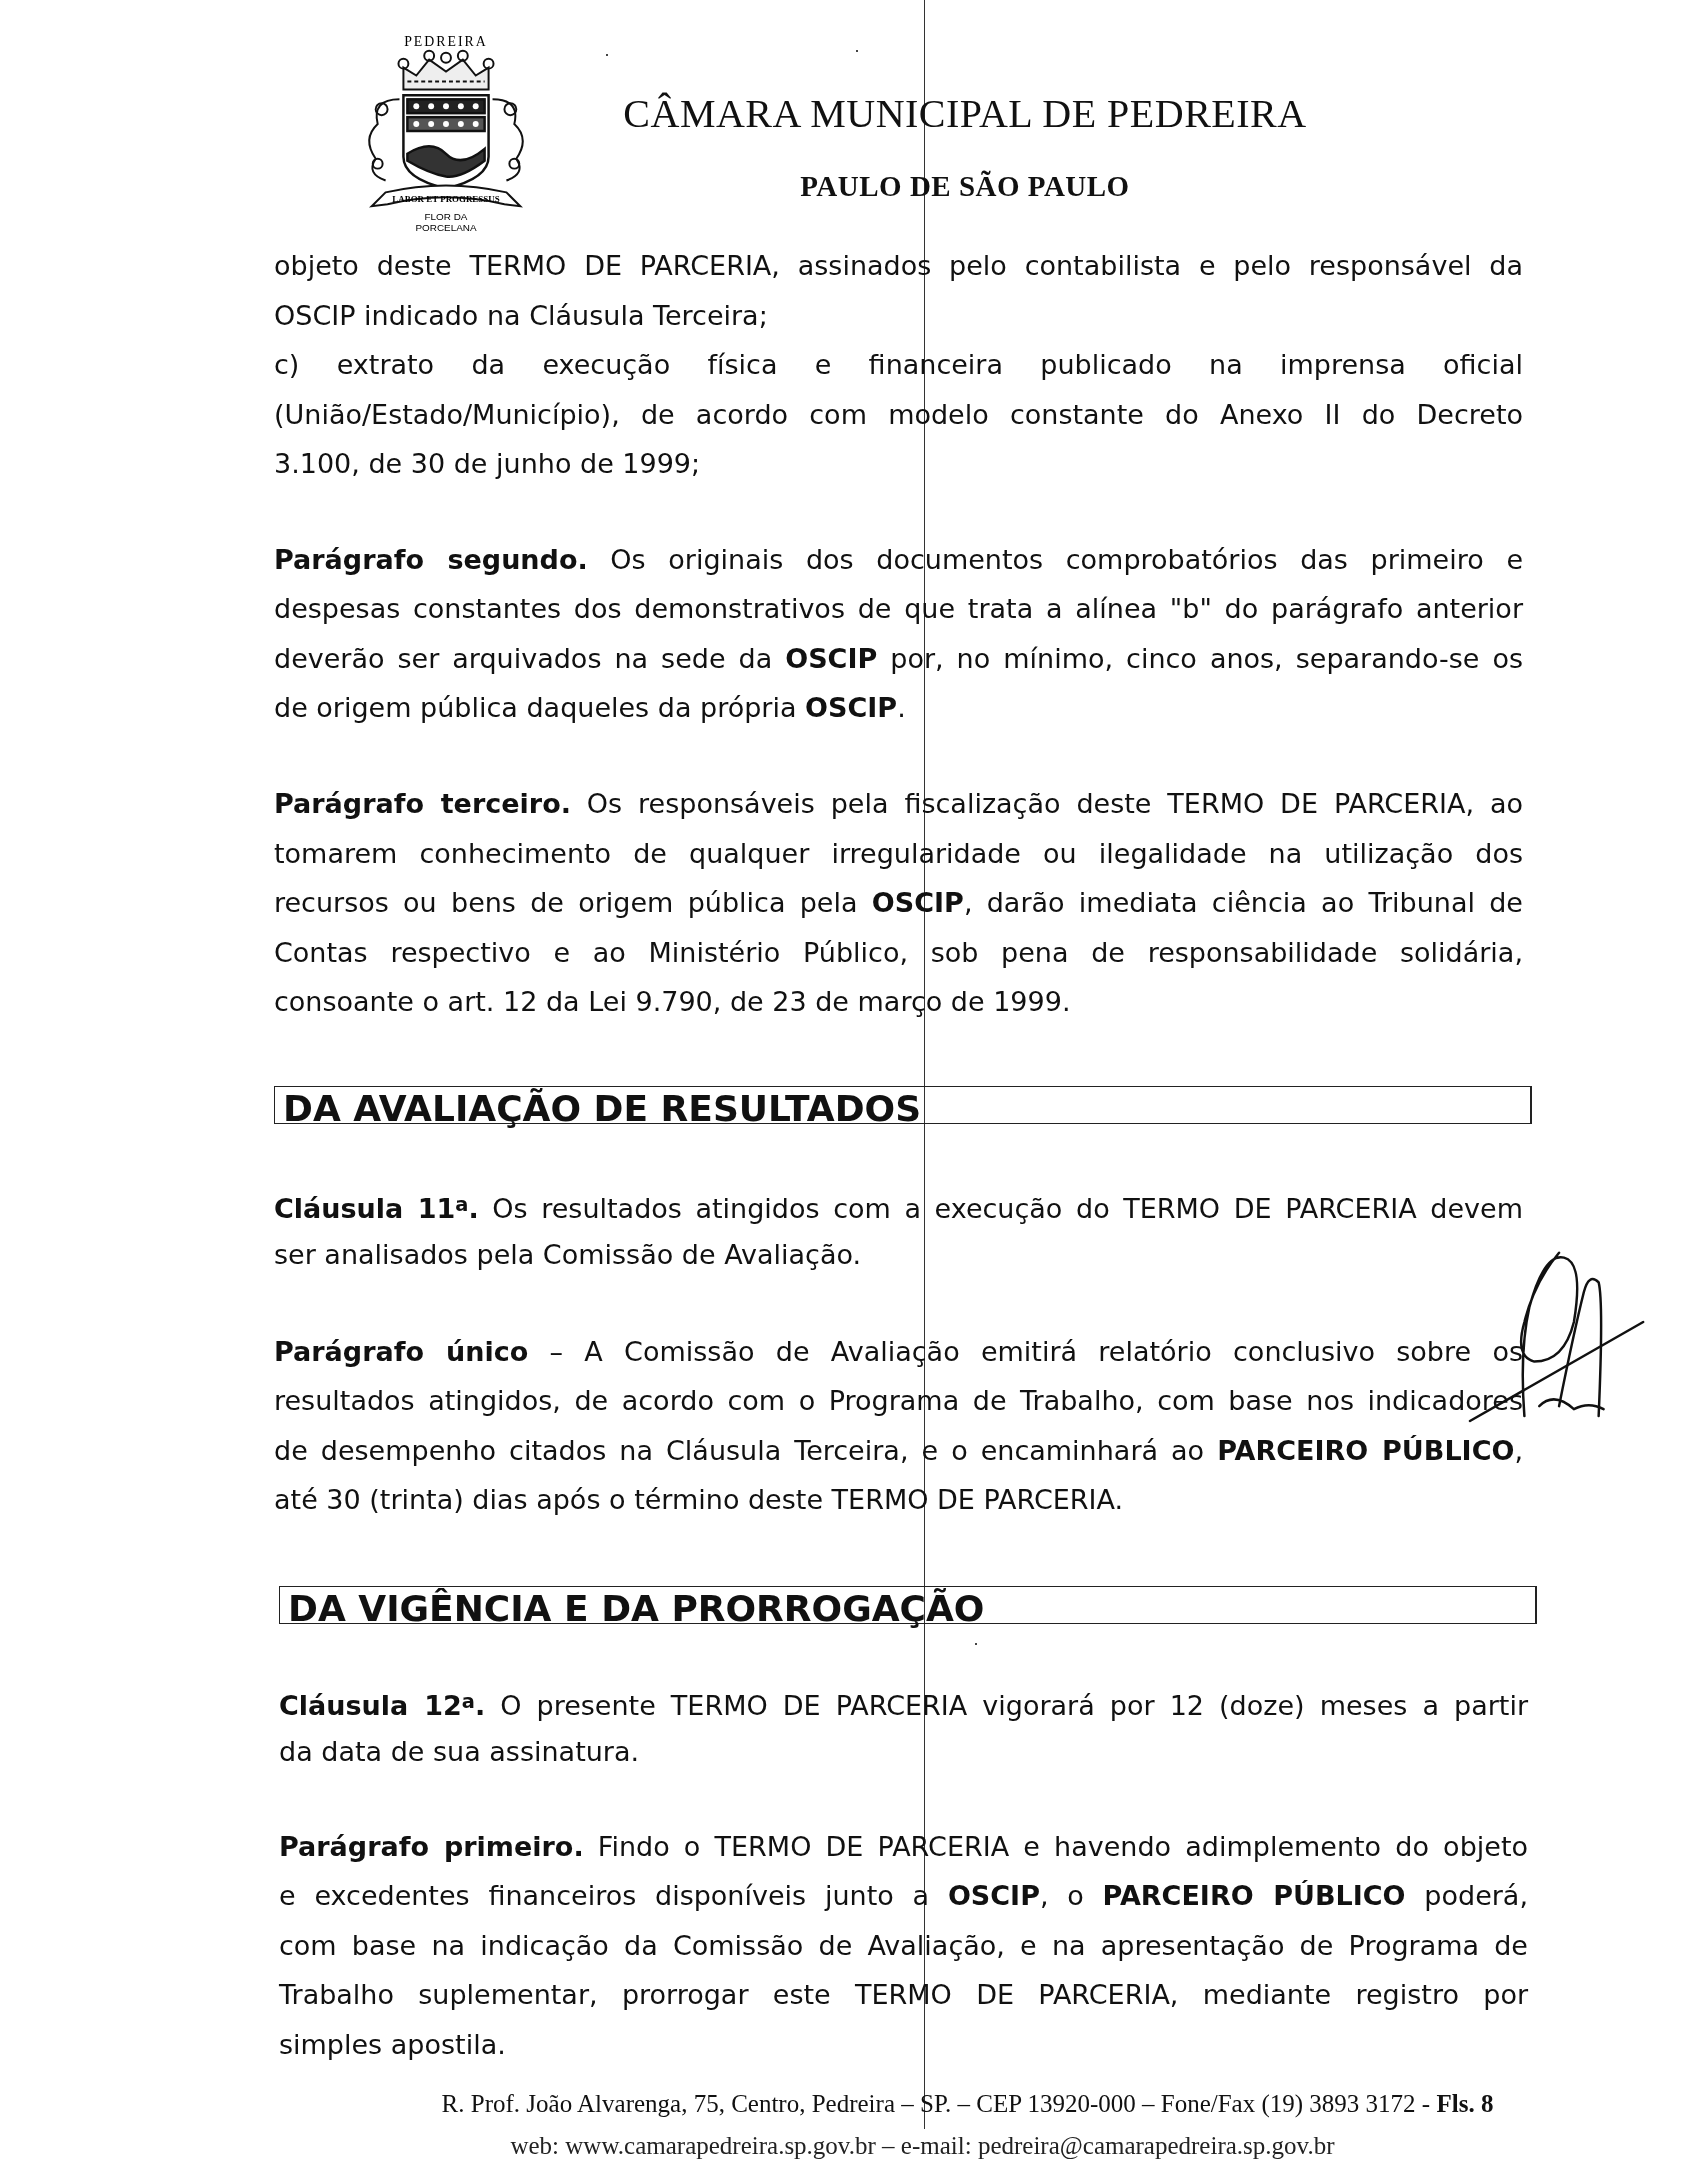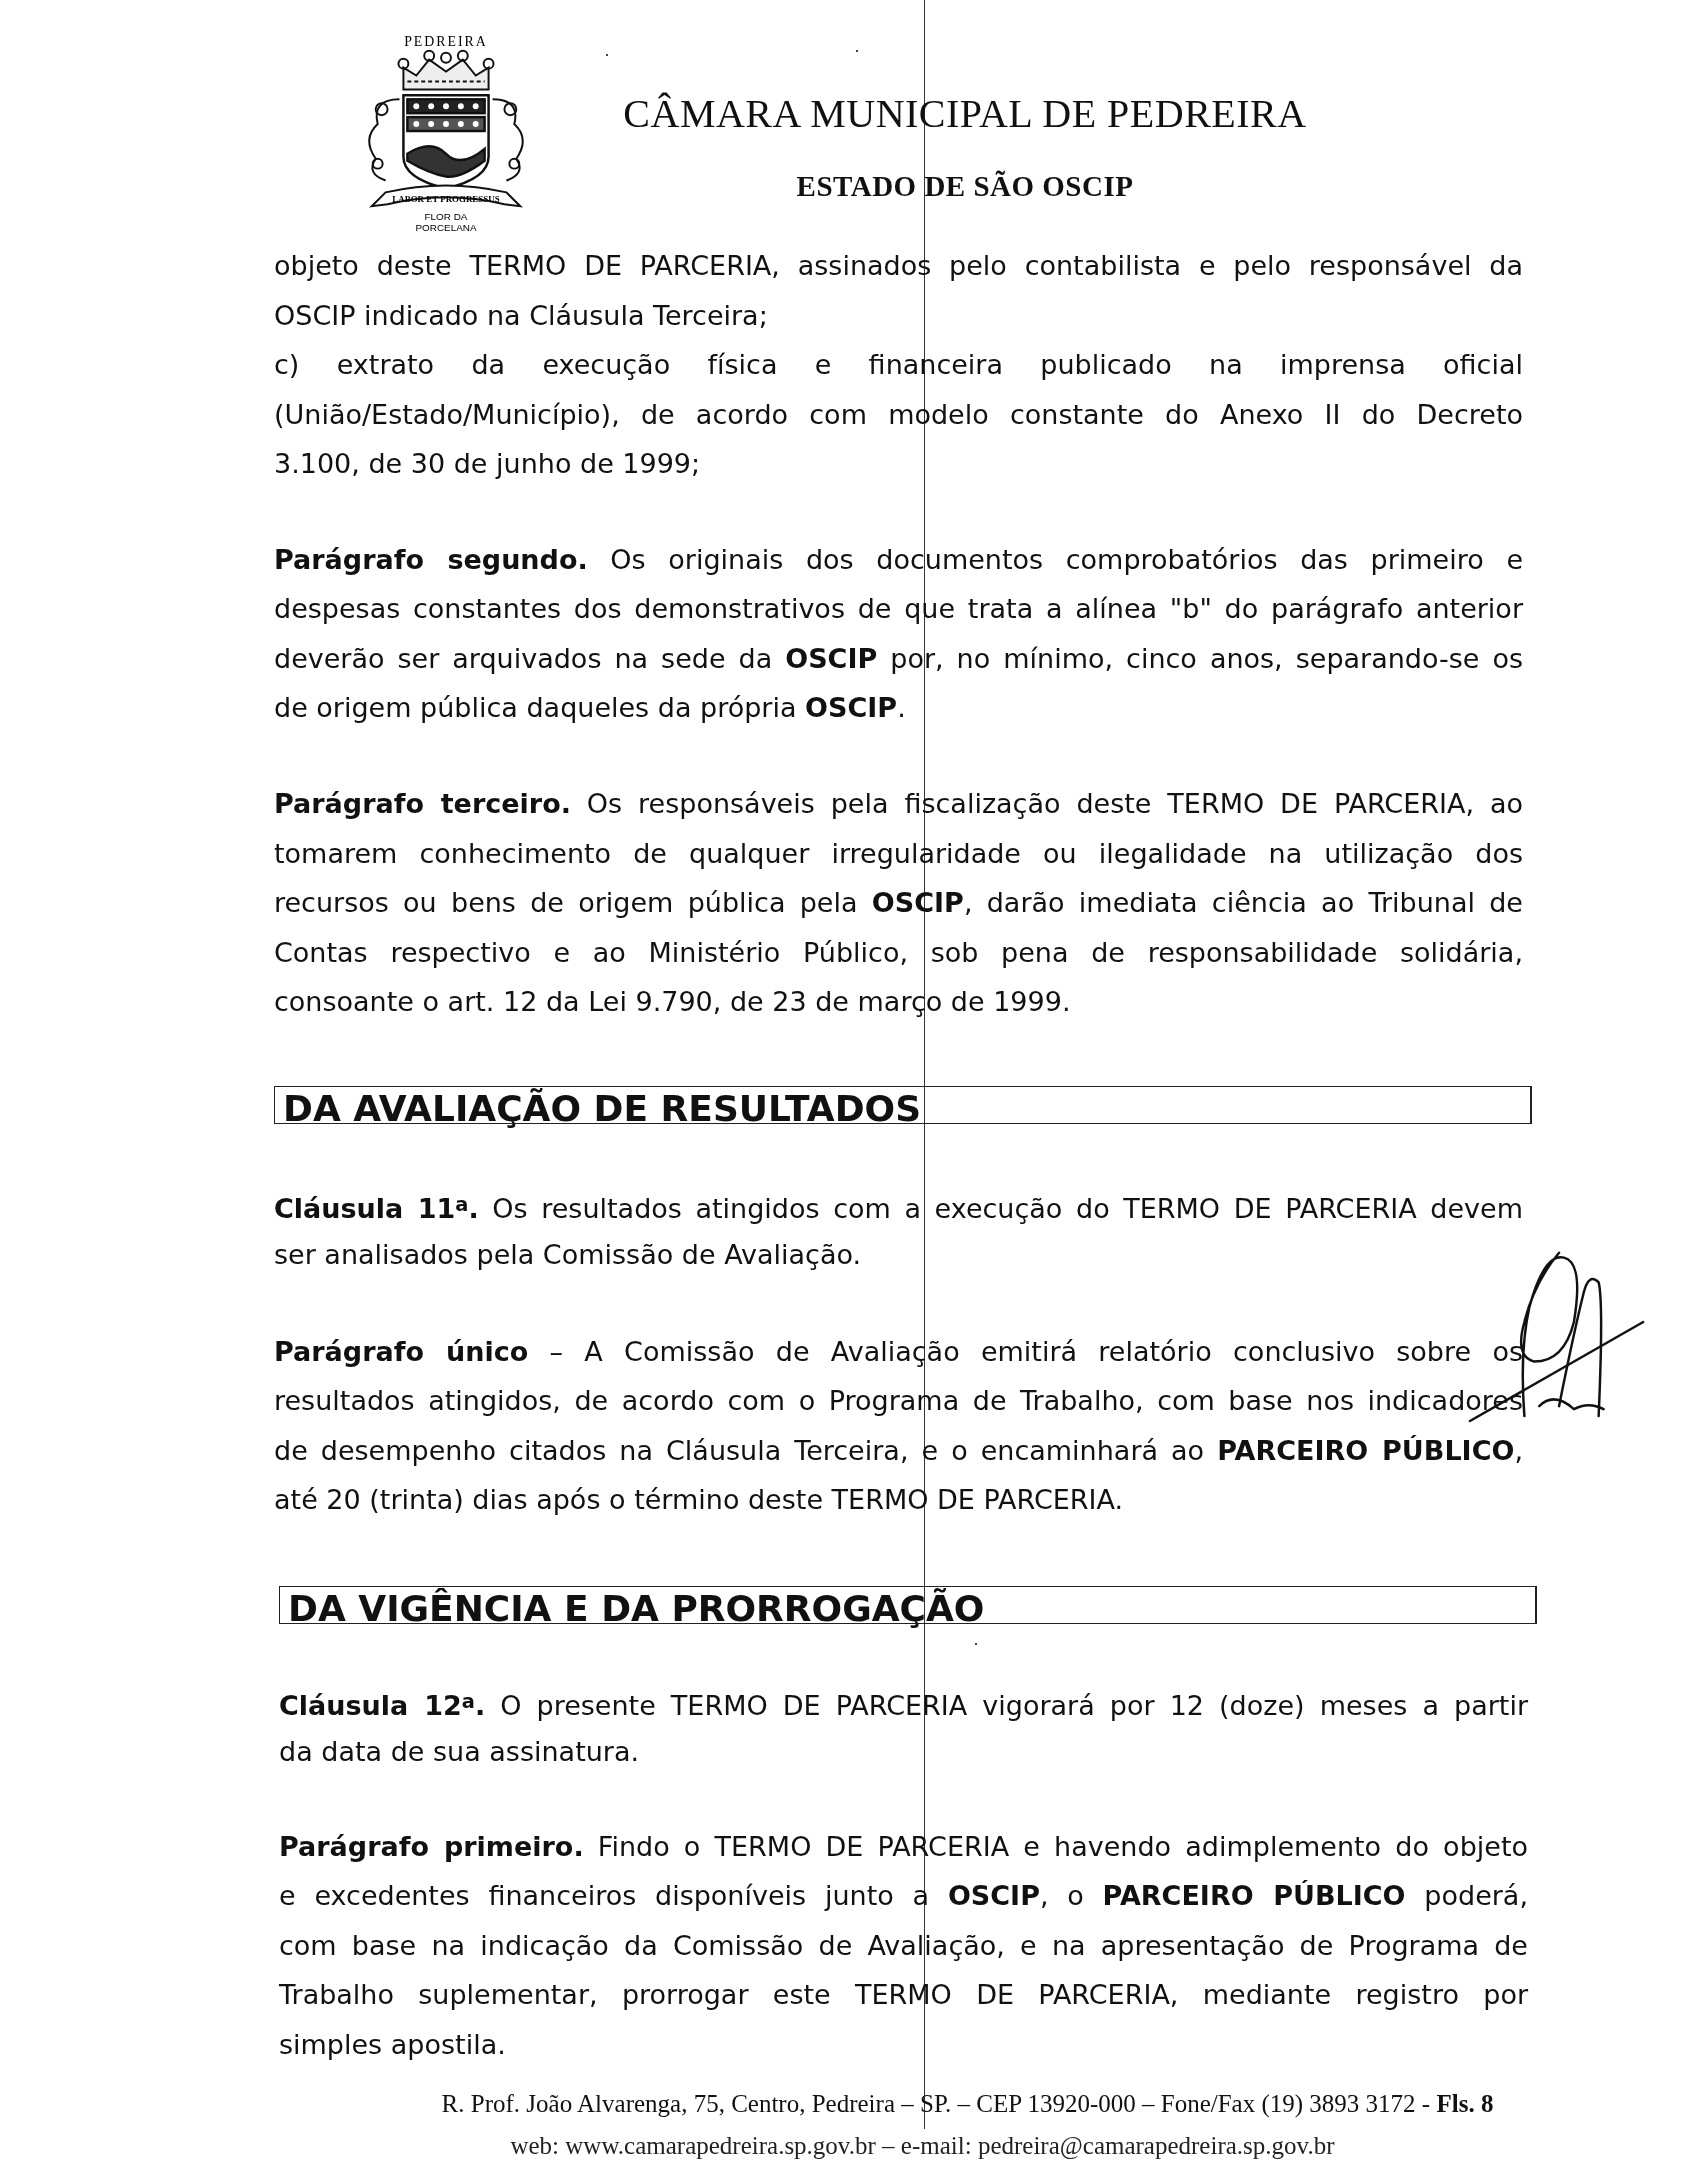--- a/index.html
+++ b/index.html
@@ -79,21 +79,21 @@
 
   <g stroke="#111" stroke-width="2" fill="#fff">
     <path d="M30 178 L44 164 Q105 150 166 164 L180 178 L164 176 Q105 162 46 176 Z"></path>
   </g>
   <text x="105" y="174" text-anchor="middle" font-family="Liberation Serif, serif" font-size="9" font-weight="bold">LABOR ET PROGRESSUS</text>
   <text x="105" y="192" text-anchor="middle" font-family="Liberation Sans, sans-serif" font-size="10">FLOR DA</text>
   <text x="105" y="203" text-anchor="middle" font-family="Liberation Sans, sans-serif" font-size="10">PORCELANA</text>
 </svg>
 
 <div id="title" class="serif">CÂMARA MUNICIPAL DE PEDREIRA</div>
-<div id="subtitle" class="serif">ESTADO DE SÃO OSCIP</div>
+<div id="subtitle" class="serif">PAULO DE SÃO PAULO</div>
 
 <div class="speck" style="left:606px;top:54px"></div>
 <div class="speck" style="left:856px;top:50px"></div>
 <div class="speck" style="left:975px;top:1643px"></div>
 
 <div class="line sans just" style="top:249px">objeto deste TERMO DE PARCERIA, assinados pelo contabilista e pelo responsável da</div>
 <div class="line sans" style="top:299px">OSCIP indicado na Cláusula Terceira;</div>
 <div class="line sans just" style="top:348px">c) extrato da execução física e financeira publicado na imprensa oficial</div>
 <div class="line sans just" style="top:398px">(União/Estado/Município), de acordo com modelo constante do Anexo II do Decreto</div>
 <div class="line sans" style="top:447px">3.100, de 30 de junho de 1999;</div>
@@ -112,21 +112,21 @@
 <div class="heading-box sans" style="top:1086px">
   <span>DA AVALIAÇÃO DE RESULTADOS</span>
 </div>
 
 <div class="line sans just" style="top:1188px"><b><span>Cláusula 11</span><sup class="ord">a</sup>.</b><span> Os resultados atingidos com a execução do TERMO DE PARCERIA devem</span></div>
 <div class="line sans" style="top:1238px">ser analisados pela Comissão de Avaliação.</div>
 
 <div class="line sans just" style="top:1335px"><b>Parágrafo único</b><span> – A Comissão de Avaliação emitirá relatório conclusivo sobre os</span></div>
 <div class="line sans just" style="top:1384px">resultados atingidos, de acordo com o Programa de Trabalho, com base nos indicadores</div>
 <div class="line sans just" style="top:1434px"><span>de desempenho citados na Cláusula Terceira, e o encaminhará ao </span><b>PARCEIRO PÚBLICO</b><span>,</span></div>
-<div class="line sans" style="top:1483px">até 20 (trinta) dias após o término deste TERMO DE PARCERIA.</div>
+<div class="line sans" style="top:1483px">até 30 (trinta) dias após o término deste TERMO DE PARCERIA.</div>
 
 <svg id="signature" viewBox="0 0 200 220">
   <g stroke="#111" stroke-width="2.5" fill="none" stroke-linecap="round">
     <path d="M60 205 Q55 140 65 95 Q80 40 100 45 Q120 50 110 110 Q100 150 70 150 Q50 145 60 110 Q70 70 95 40"></path>
     <path d="M95 195 Q110 120 120 80 Q125 60 135 70 Q140 90 135 205"></path>
     <path d="M5 210 L180 110"></path>
     <path d="M75 195 Q90 180 110 198 Q125 190 140 198"></path>
   </g>
 </svg>
 

